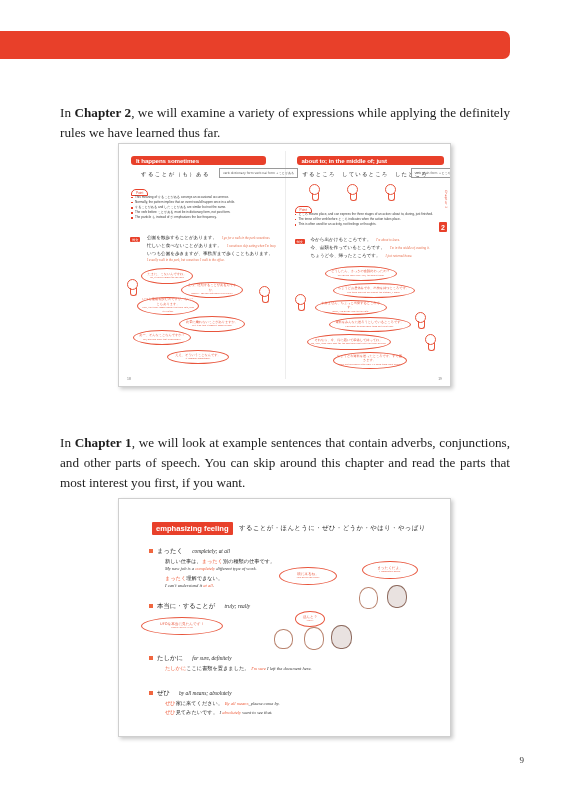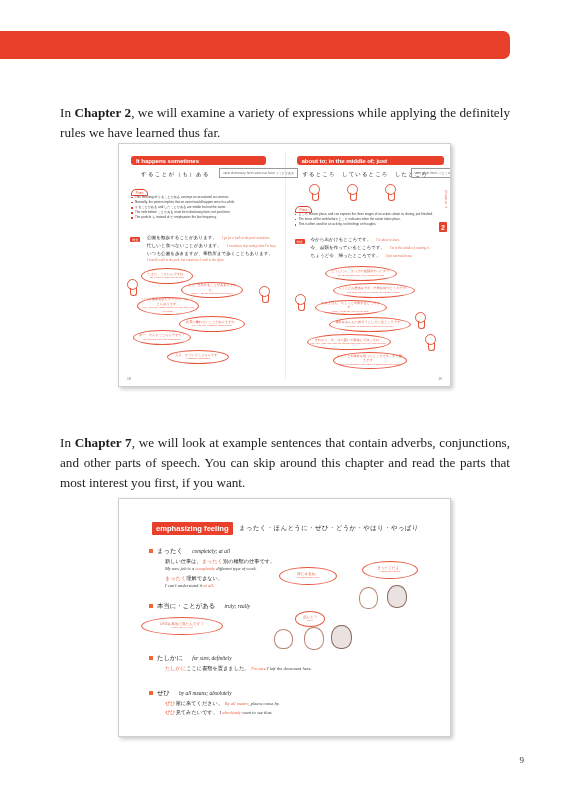--- a/index.html
+++ b/index.html
@@ -446,40 +446,40 @@
       <div class="figurine" style="left:140px; top:190px;"></div>
 
       <div class="chapter-tab-label">Chapter 2</div>
       <div class="chapter-tab">2</div>
 
       <div class="folio folio-right">19</div>
     </div>
   </div>
 </div>
 
-<p class="para" id="para-ch3"><span>In </span><b>Chapter 7</b><span>, we will look at example sentences that contain adverbs, conjunctions, and other parts of speech. You can skip around this chapter and read the parts that most interest you first, if you want.</span></p>
+<p class="para" id="para-ch3"><span>In </span><b>Chapter 1</b><span>, we will look at example sentences that contain adverbs, conjunctions, and other parts of speech. You can skip around this chapter and read the parts that most interest you first, if you want.</span></p>
 
 <div class="figure" id="figure-chapter3">
   <div class="emph-head">emphasizing feeling</div>
-  <div class="emph-sub">まったく・ほんとうに・ぜひ・どうか・やはり・やっぱり</div>
+  <div class="emph-sub">することが・ほんとうに・ぜひ・どうか・やはり・やっぱり</div>
 
   <div class="entry" style="top:48px;">
     <div class="entry-head"><span>まったく</span><span class="gloss">completely; at all</span></div>
     <div class="entry-ex">
       <span>新しい仕事は、</span><span class="hl">まったく</span><span>別の種類の仕事です。</span>
       <div class="en"><span>My new job is a </span><span class="hl">completely</span><span> different type of work.</span></div>
     </div>
     <div class="entry-ex">
       <span></span><span class="hl">まったく</span><span>理解できない。</span>
       <div class="en"><span>I can't understand it </span><span class="hl">at all</span><span>.</span></div>
     </div>
   </div>
 
   <div class="entry" style="top:103px;">
-    <div class="entry-head"><span>本当に・ことがある</span><span class="gloss">truly; really</span></div>
+    <div class="entry-head"><span>本当に・することが</span><span class="gloss">truly; really</span></div>
   </div>
 
   <div class="entry" style="top:155px;">
     <div class="entry-head"><span>たしかに</span><span class="gloss">for sure, definitely</span></div>
     <div class="entry-ex">
       <span class="hl">たしかに</span><span>ここに書類を置きました。</span>
       <span class="en"><span class="hl">I'm sure</span><span> I left the document here.</span></span>
     </div>
   </div>
 

